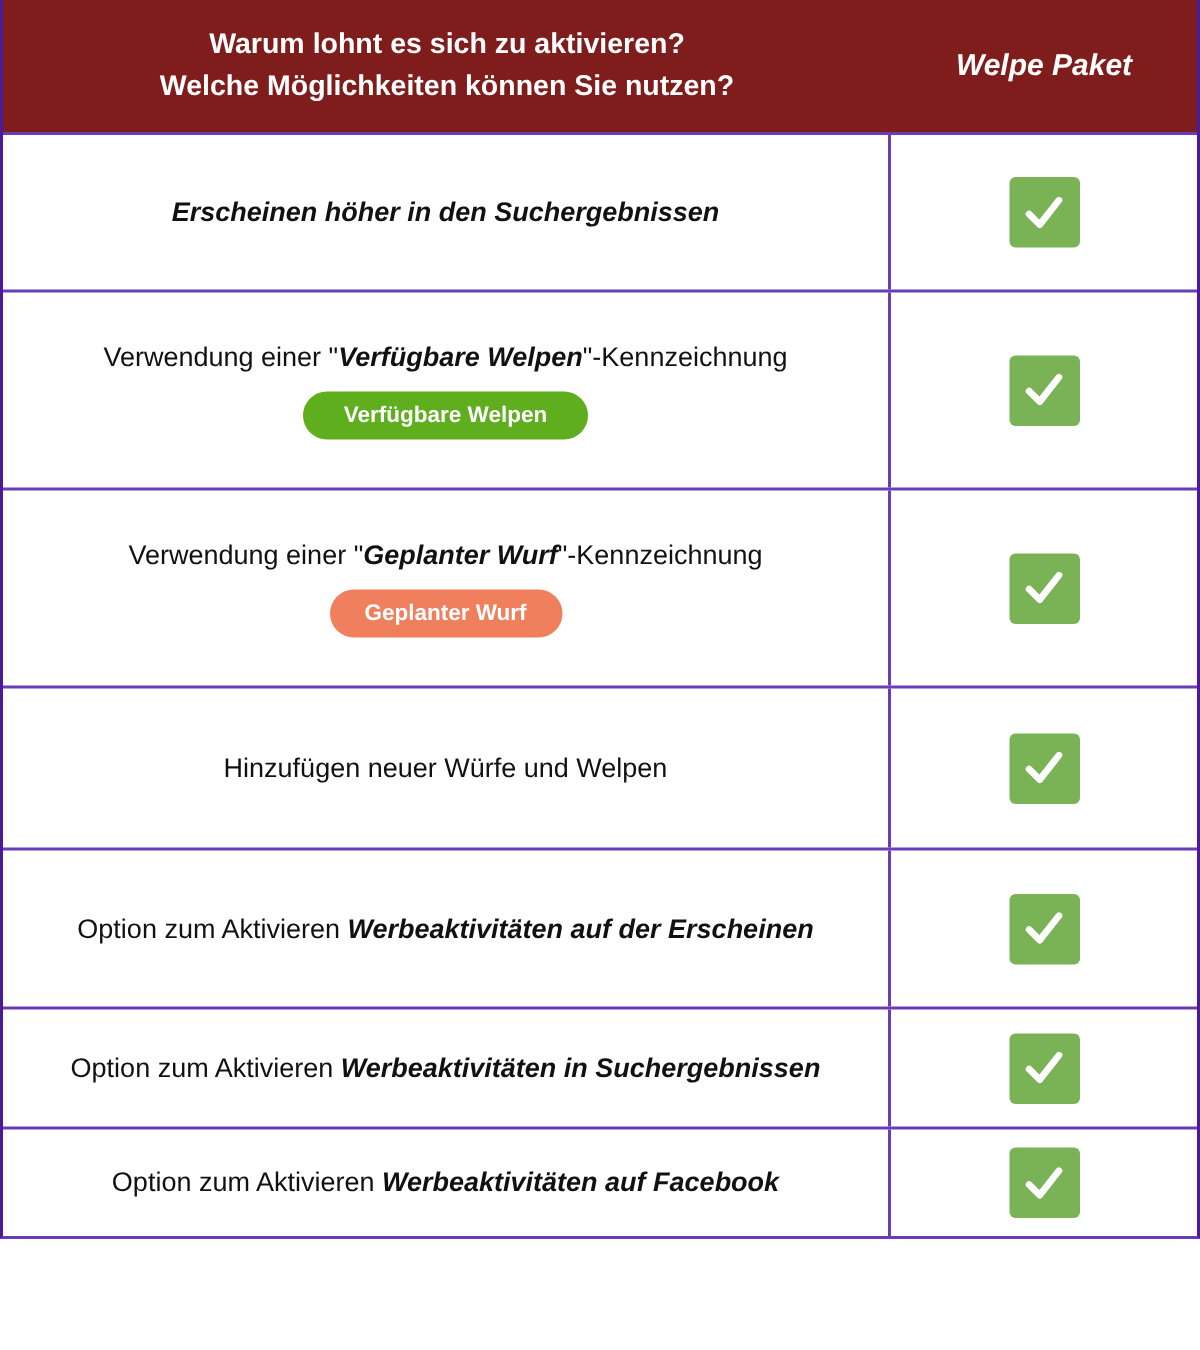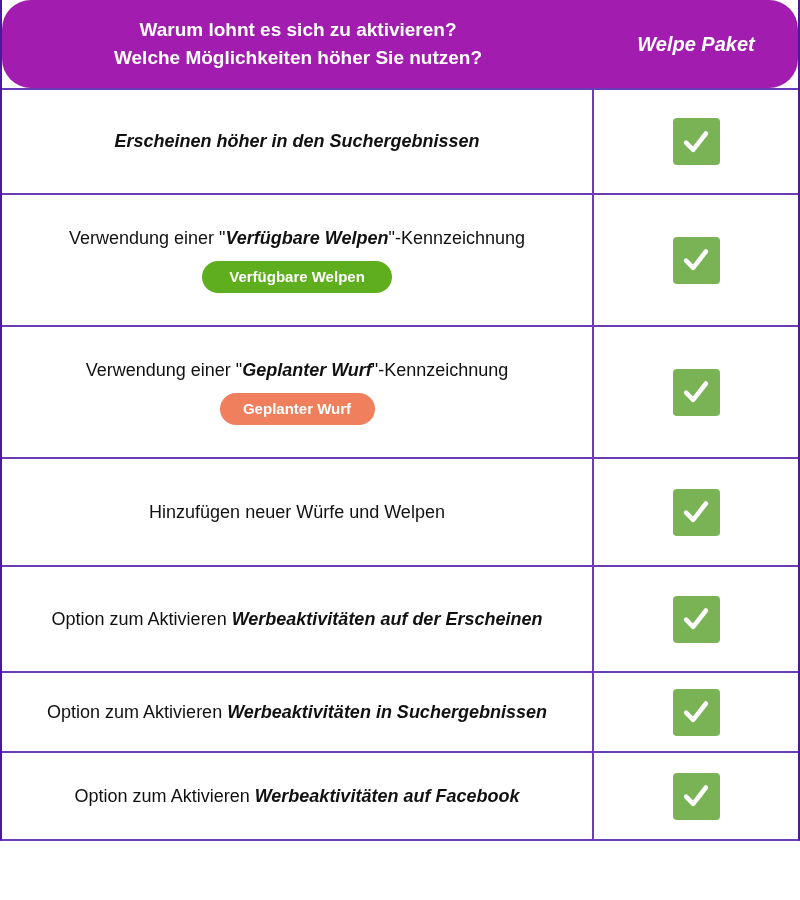--- a/index.html
+++ b/index.html
@@ -7,21 +7,21 @@
       width: 800px; height: 900px; background: #ffffff;
       font-family: "Liberation Sans", "DejaVu Sans", sans-serif;
       color: #111111; position: relative; overflow: hidden;
     }
     .table {
       position: absolute; left: 0; top: 0; width: 800px;
       border-left: 2px solid #4a1a9a; border-right: 2px solid #4a1a9a;
       border-bottom: 2px solid #6a3db8;
     }
     .header {
-      display: flex; height: 88px; background: #a21caf; color: #ffffff; border-radius: 29px;
+      display: flex; height: 88px; background: #7f1d1d; color: #ffffff;
     }
     .header .c1 {
       width: 592px; display: flex; flex-direction: column; justify-content: center;
       align-items: center; text-align: center; font-weight: bold; font-size: 19px; line-height: 28px;
     }
     .header .c2 {
       flex: 1; display: flex; align-items: center; justify-content: center;
       font-weight: bold; font-size: 20px; font-style: italic;
     }
     .row { display: flex; border-top: 2px solid #6a3db8; }
@@ -49,21 +49,21 @@
     .legend .check { width: 28px; height: 28px; border-radius: 3px; margin: 0 18px 0 12px; }
     .legend .check svg { width: 21px; height: 21px; }
   </style>
 </head>
 <body>
 
 <div class="table">
   <div class="header">
     <div class="c1">
       <div>Warum lohnt es sich zu aktivieren?</div>
-      <div>Welche Möglichkeiten höher Sie nutzen?</div>
+      <div>Welche Möglichkeiten können Sie nutzen?</div>
     </div>
     <div class="c2">Welpe Paket</div>
   </div>
 
   <div class="row" style="height:105px">
     <div class="c1">
       <div><span></span><b>Erscheinen höher in den Suchergebnissen</b><span></span></div>
     </div>
     <div class="c2">
       <div class="check">
@@ -134,21 +134,21 @@
     </div>
     <div class="c2">
       <div class="check">
           <svg viewBox="0 0 24 24">
             <path d="M5 12.5 L10 17.5 L19 6" fill="none" stroke="#fff" stroke-width="3.2" stroke-linecap="round" stroke-linejoin="round"></path>
           </svg>
         </div>
     </div>
   </div>
 
-  <div class="row" style="height:88px">
+  <div class="row" style="height:73px">
     <div class="c1">
       <div><span>Option zum Aktivieren </span><b>Werbeaktivitäten auf Facebook</b><span></span></div>
     </div>
     <div class="c2">
       <div class="check">
           <svg viewBox="0 0 24 24">
             <path d="M5 12.5 L10 17.5 L19 6" fill="none" stroke="#fff" stroke-width="3.2" stroke-linecap="round" stroke-linejoin="round"></path>
           </svg>
         </div>
     </div>

